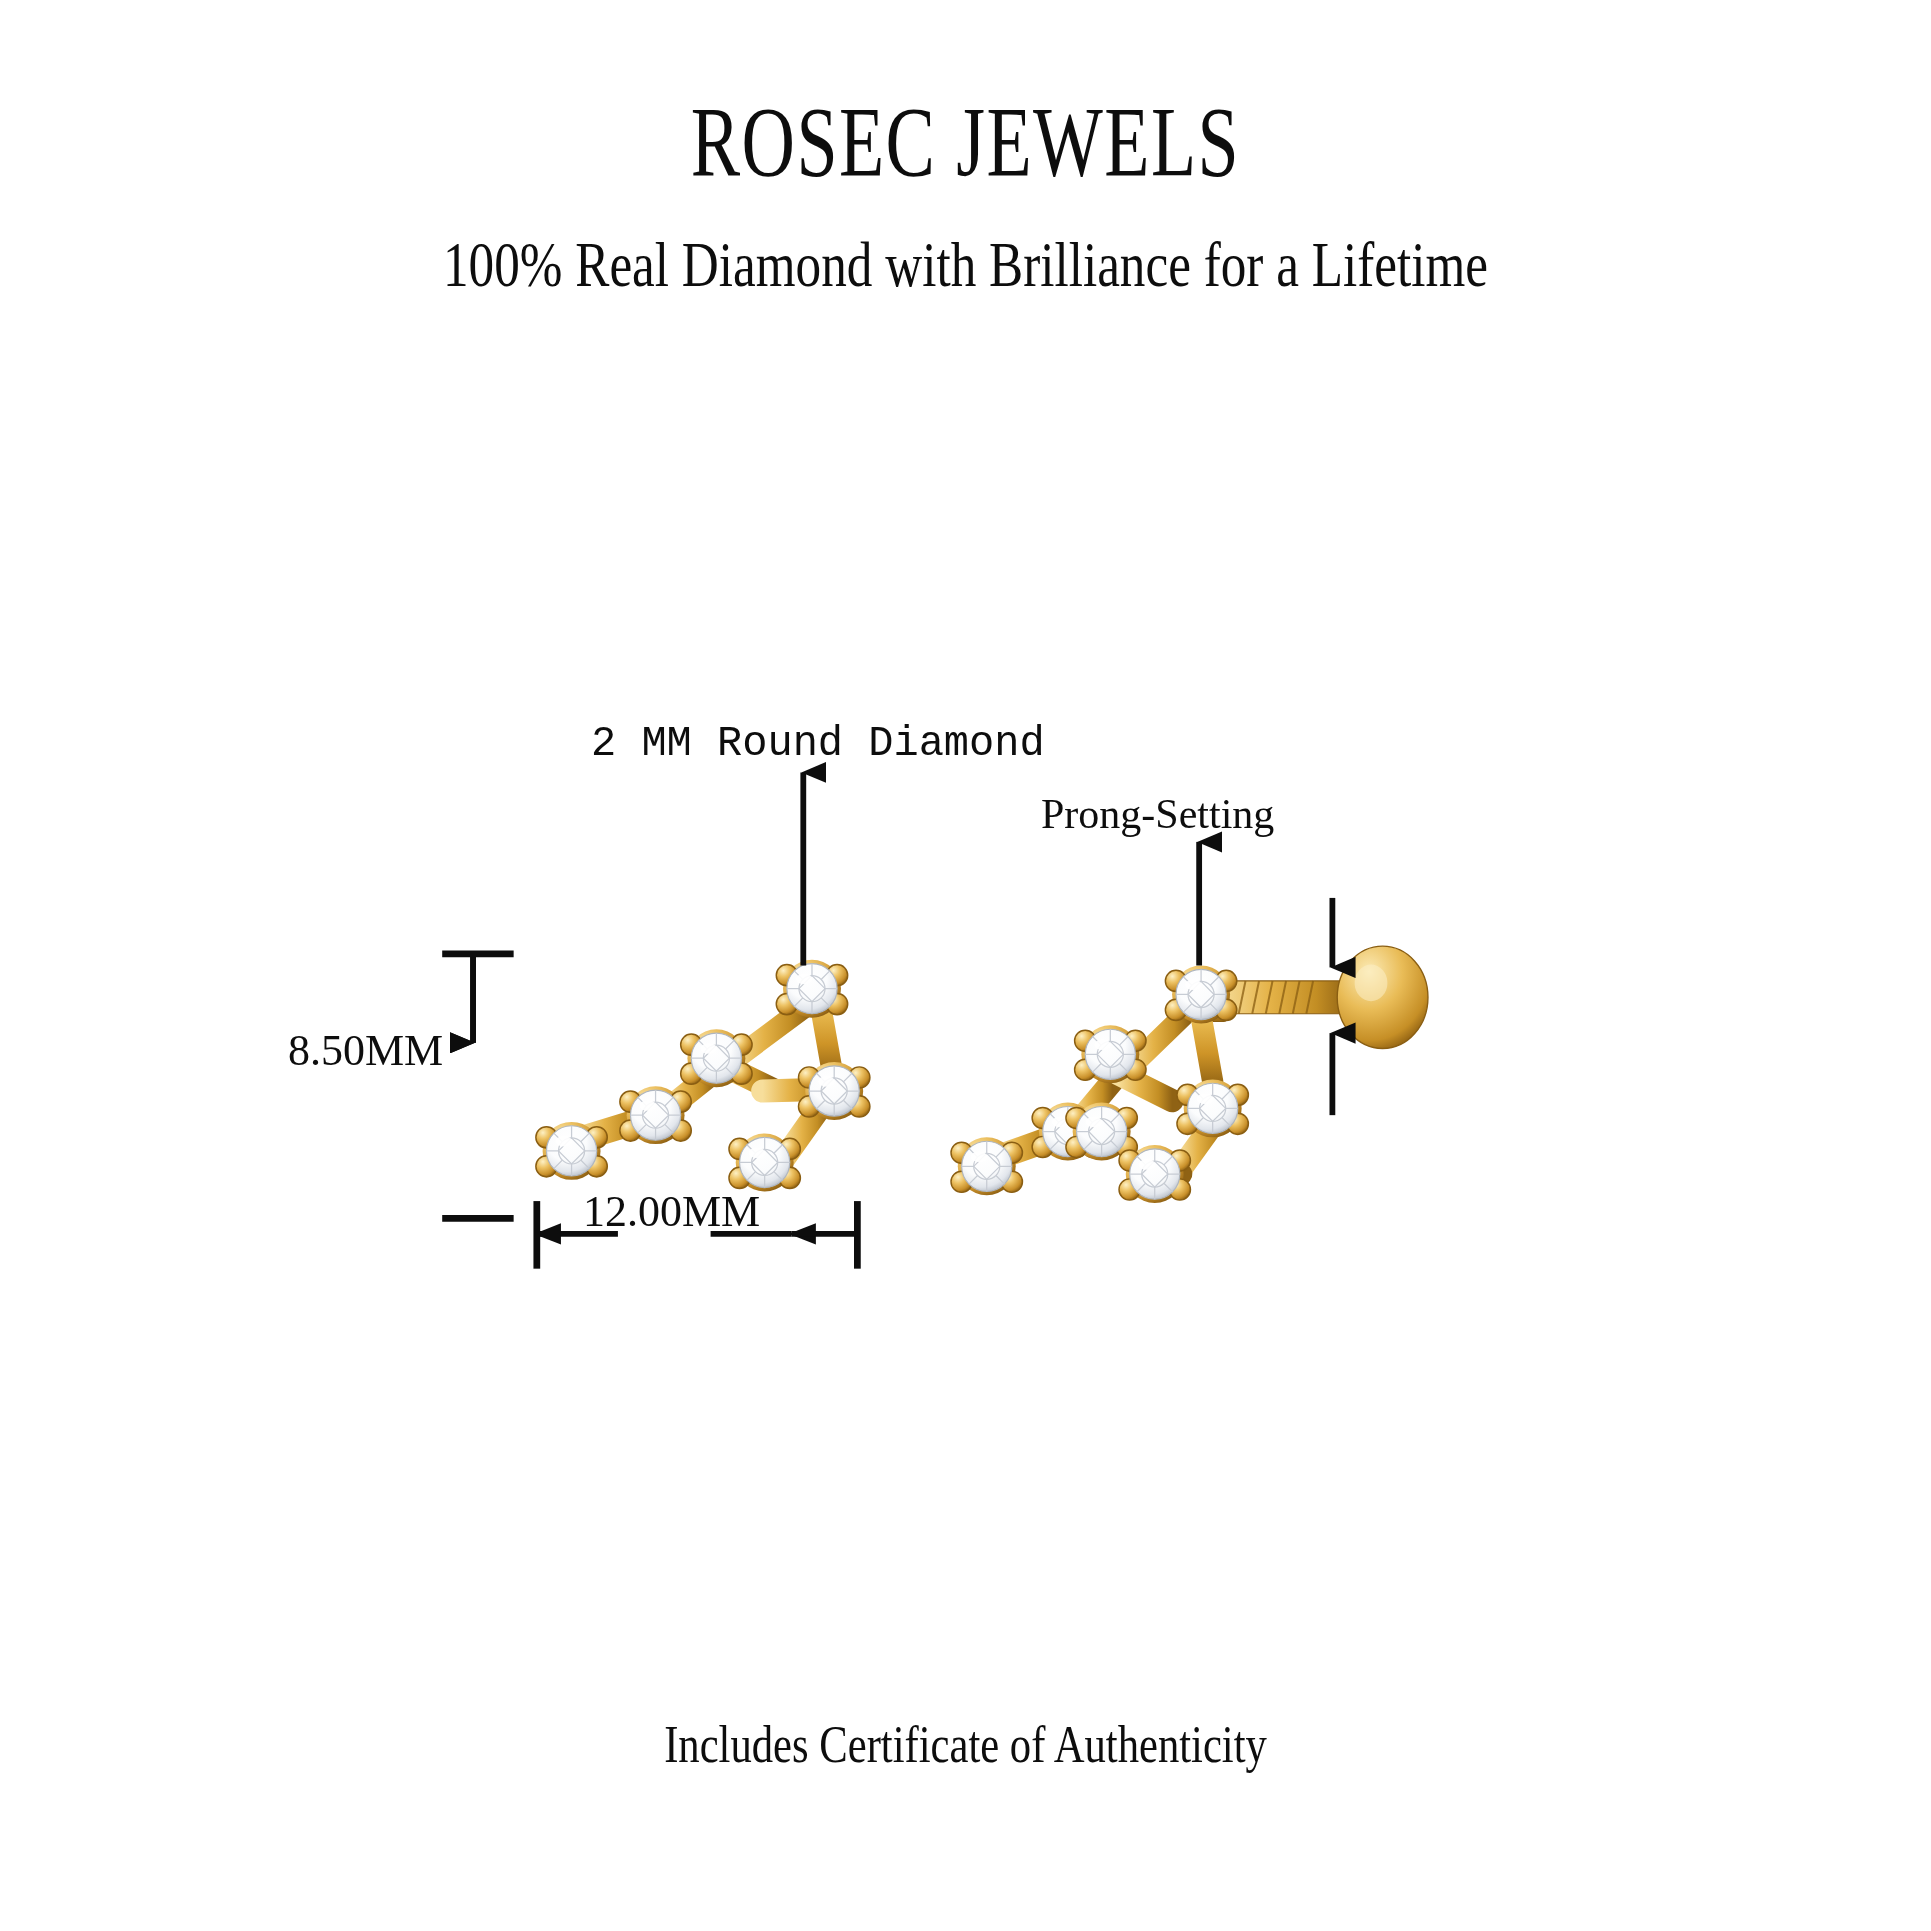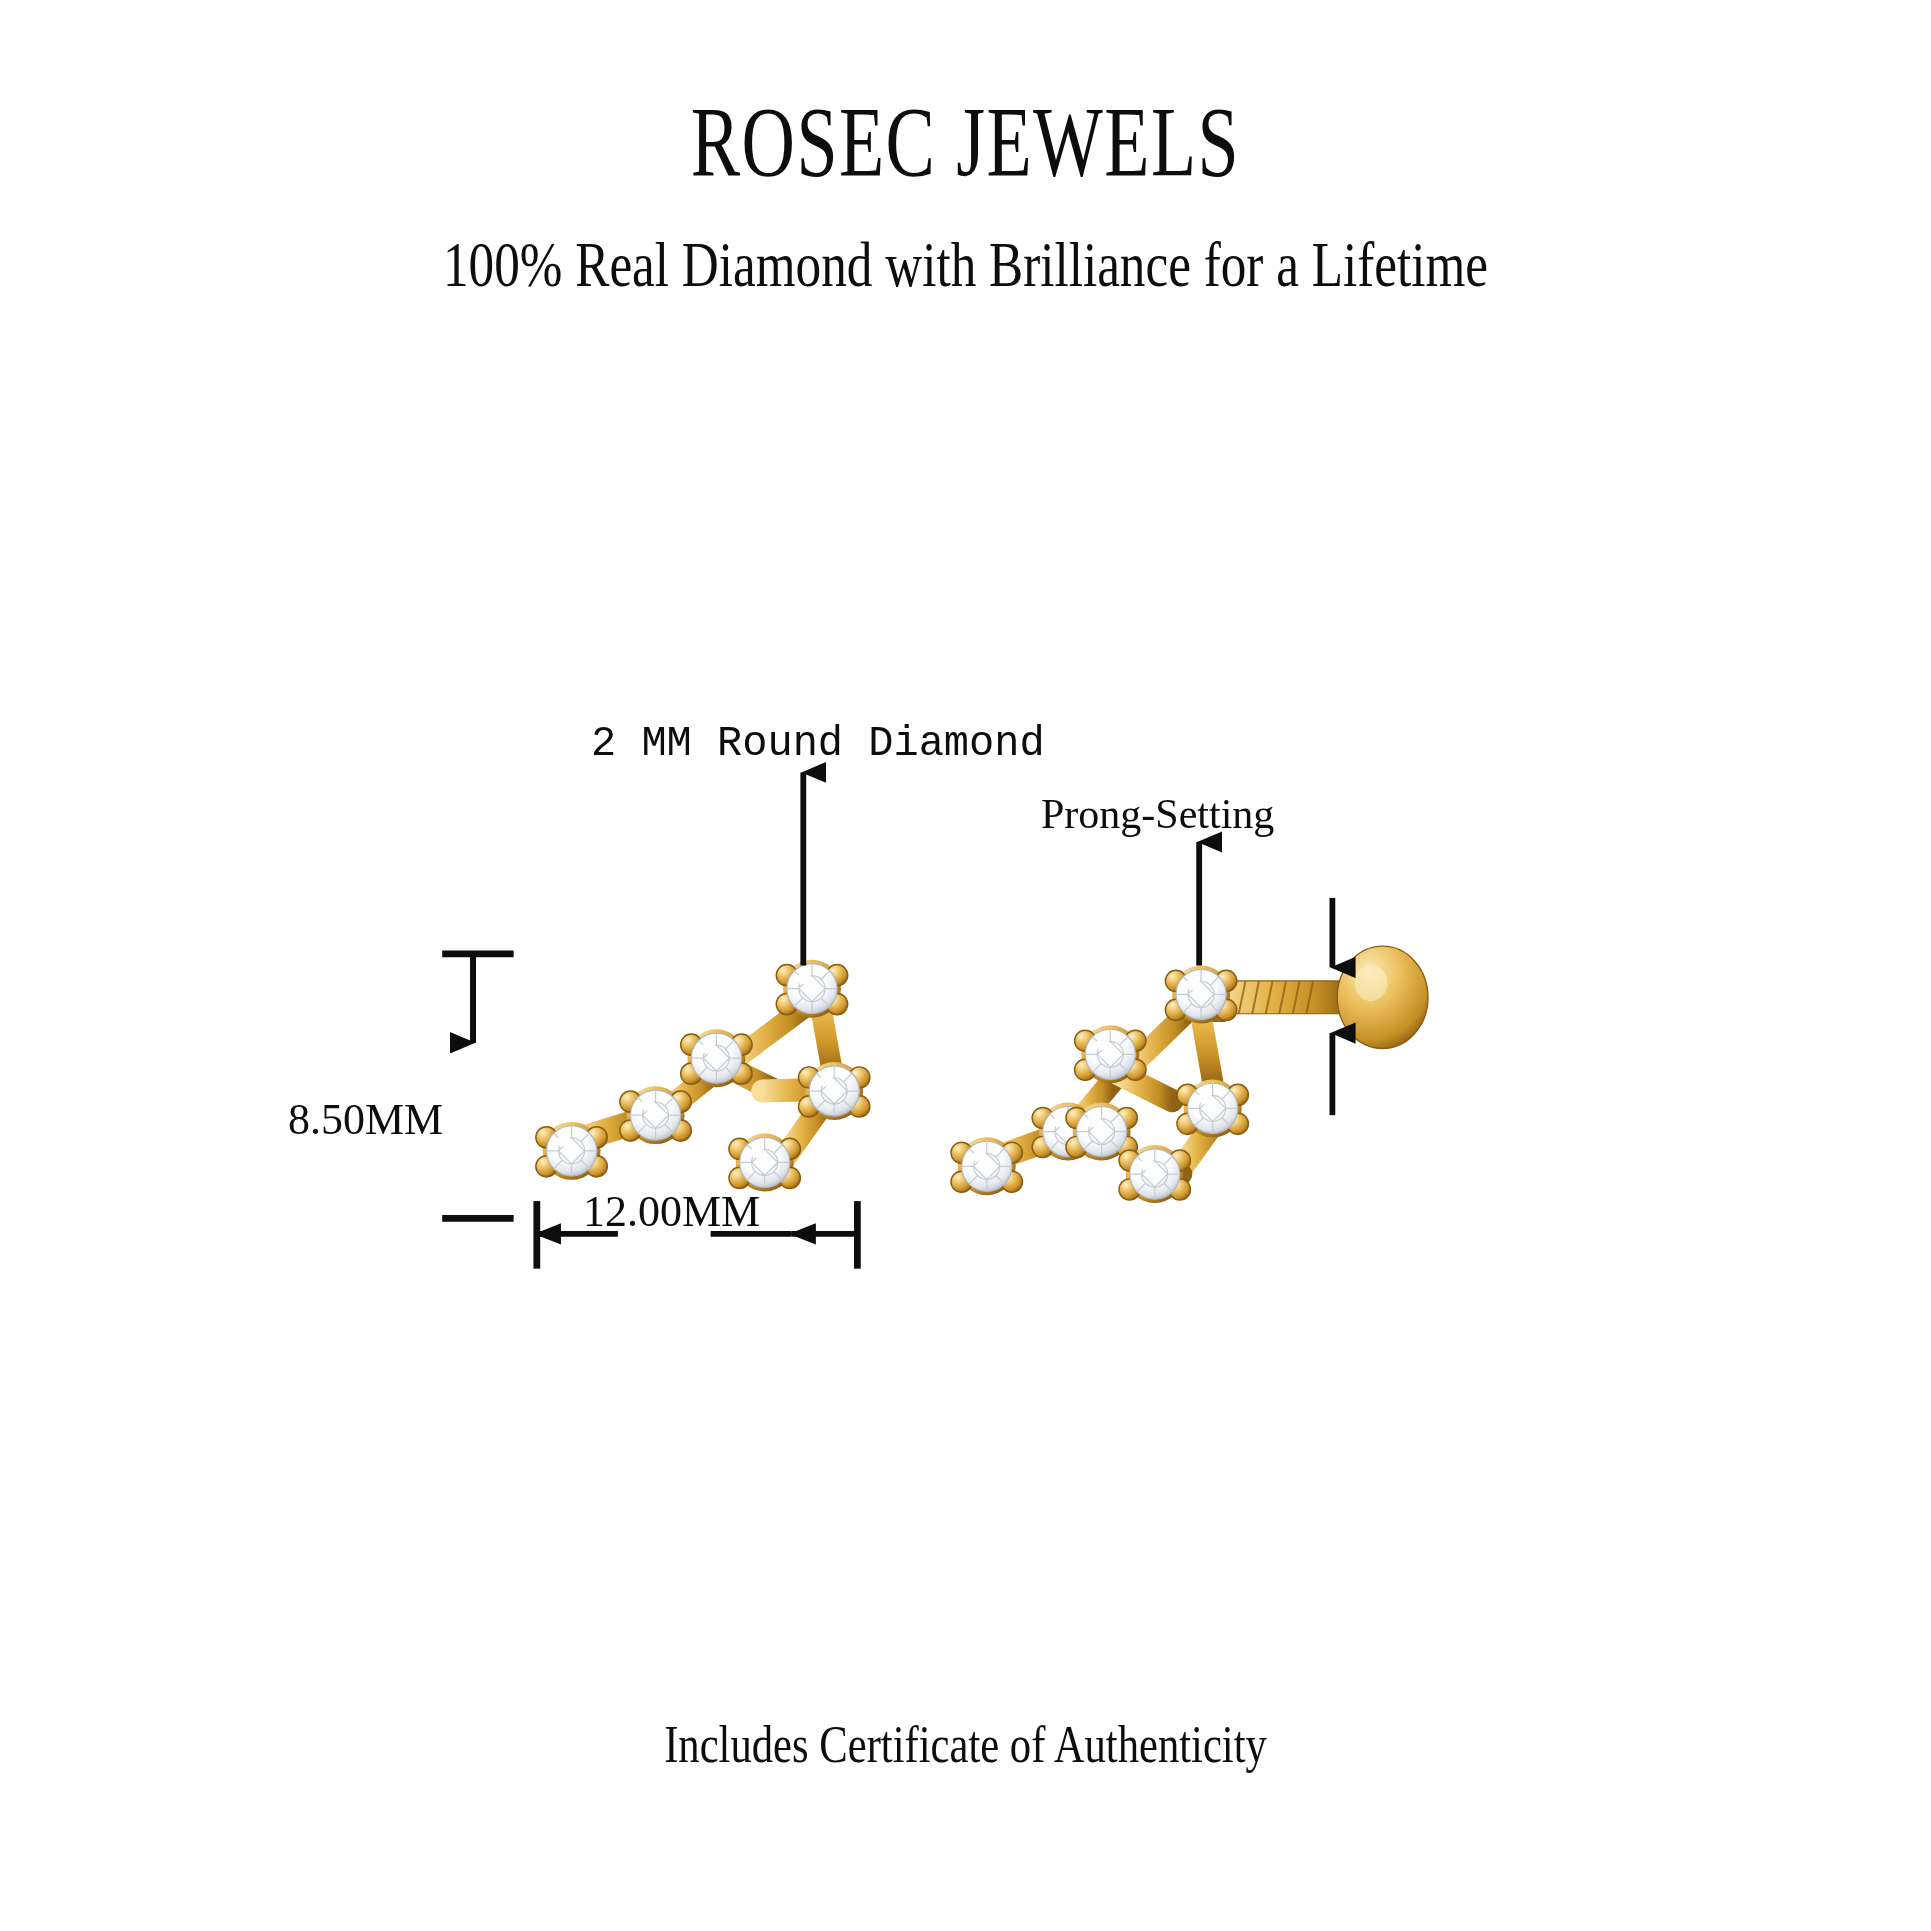--- a/index.html
+++ b/index.html
@@ -76,21 +76,21 @@
     position: absolute;
     font-family: "Liberation Serif", "DejaVu Serif", serif;
     font-size: 42px;
     line-height: 1.28;
     color: #0d0d0d;
     white-space: pre;
   }
   .callout.diamond-spec { left: 591px; top: 610px; font-family: Liberation Mono, monospace; }
   .callout.prong        { left: 1041px; top: 772px; margin-top: 16px; }
   .callout.gauge        { left: 1218px; top: 1137px; font-size: 44px; }
-  .callout.height-dim   { left: 288px; top: 1092px; font-size: 44px; }
+  .callout.height-dim   { left: 288px; top: 1023px; font-size: 44px; }
   .callout.width-dim    { left: 583px; top: 1184px; font-size: 44px; }
 
   
   #diagram {
     position: absolute;
     left: 0;
     top: 0;
     width: 1931px;
     height: 1931px;
   }

